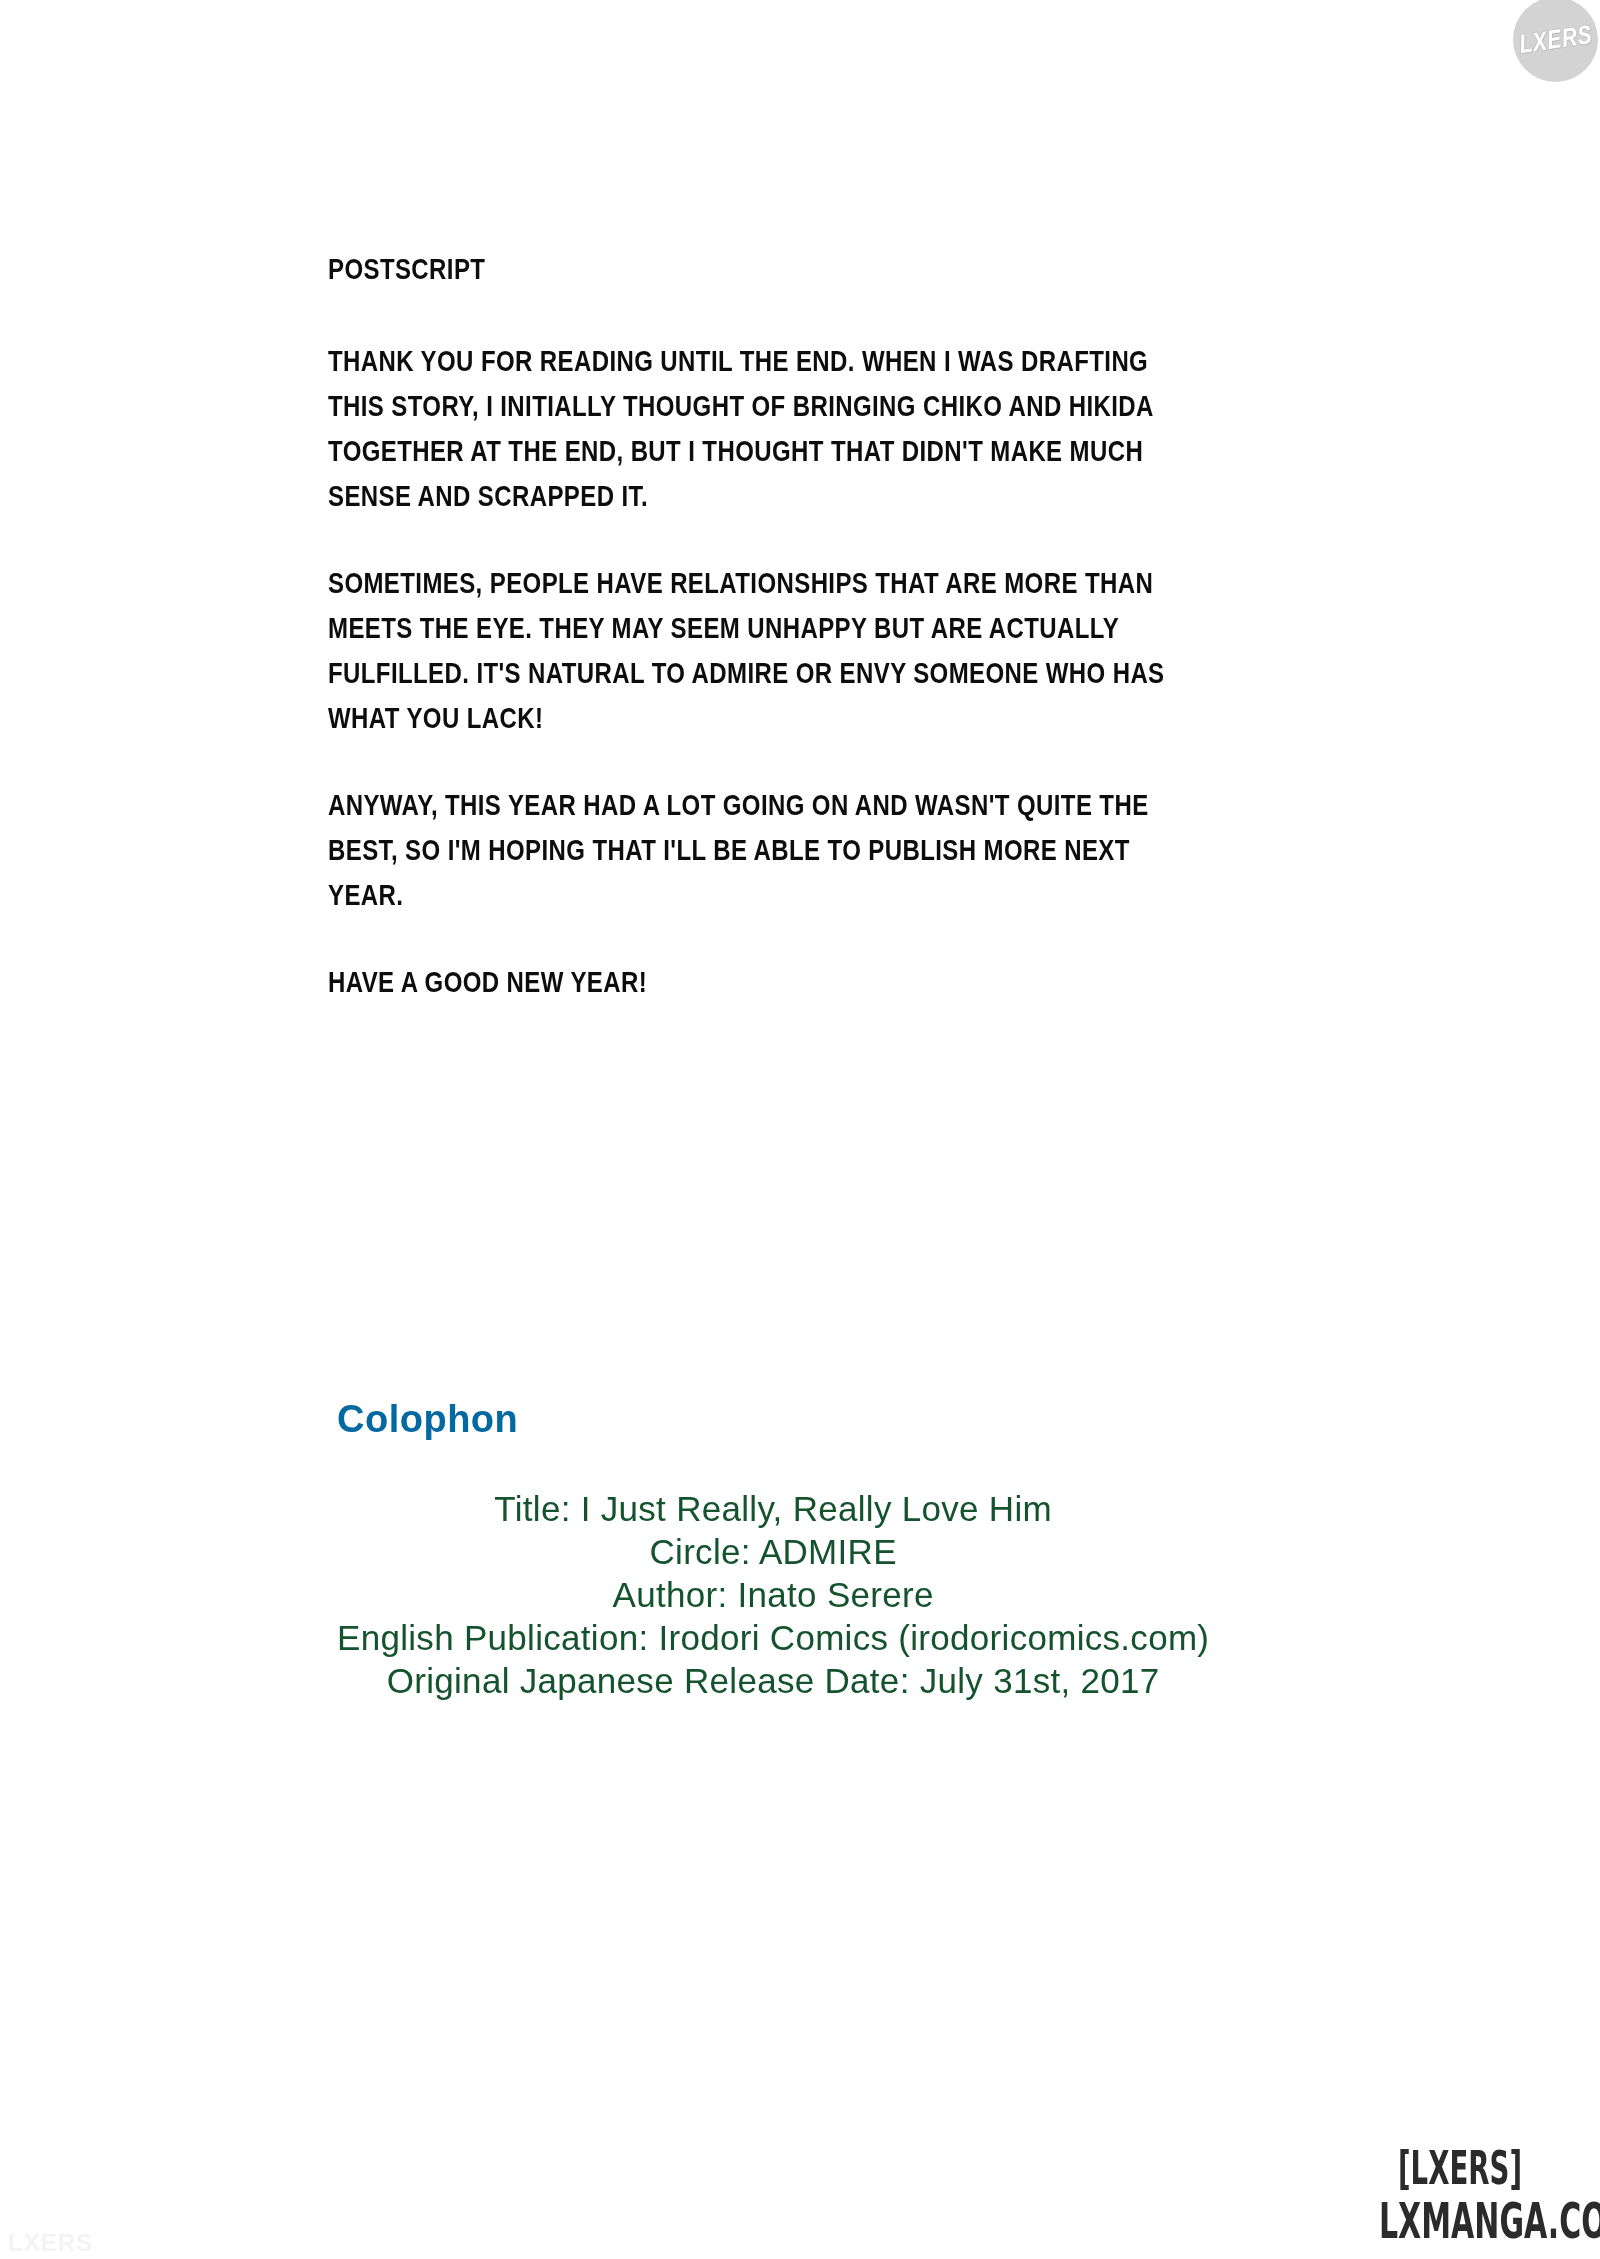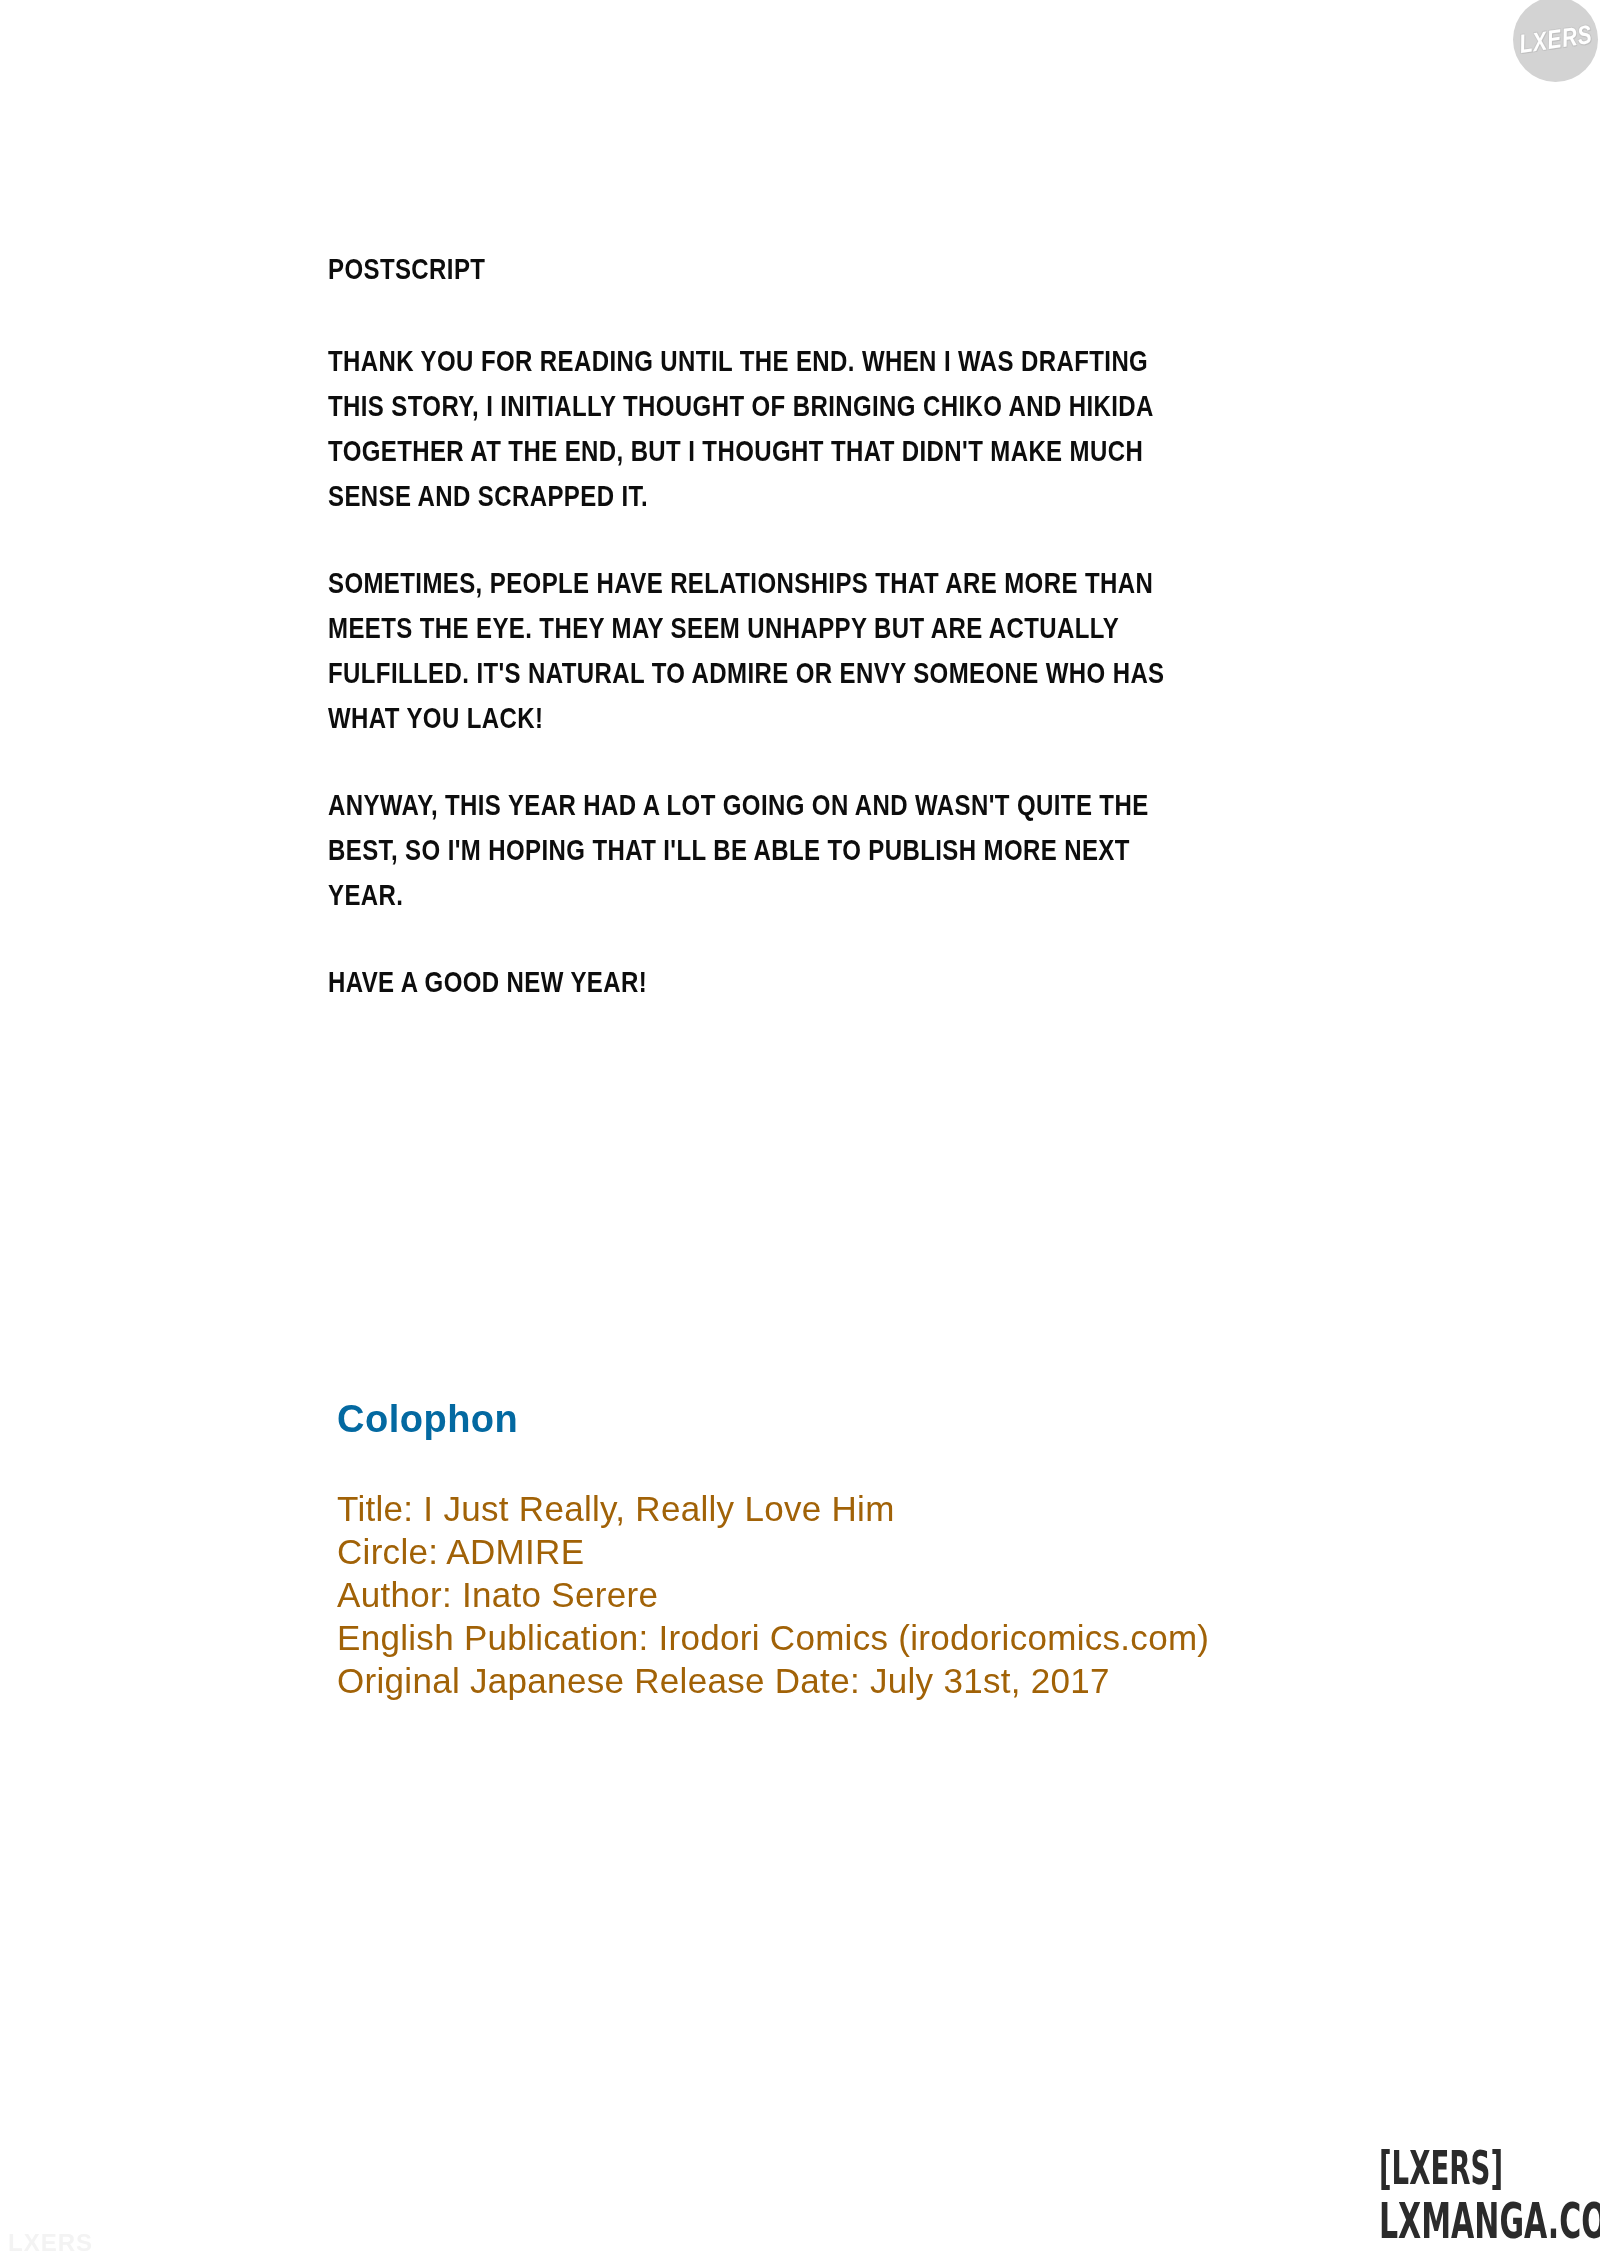--- a/index.html
+++ b/index.html
@@ -54,21 +54,22 @@
     font-size: 38px;
     font-weight: bold;
     color: #0369a1;
     letter-spacing: 0.5px;
   }
   .colophon-lines {
     font-size: 35px;
     font-weight: 300;
     line-height: 43px;
     letter-spacing: 0.3px;
-    color: #a16207;
+    color: #14532d;
+    text-align: center;
   }
   .colophon-line { white-space: nowrap; }
 
   
   .corner-badge {
     position: absolute;
     left: 1513px;
     top: -3px;
     width: 85px;
     height: 85px;
@@ -88,21 +89,21 @@
     text-shadow: 1px 1px 0 #bfbfbf, -1px -1px 0 #c8c8c8, 1px -1px 0 #c8c8c8, -1px 1px 0 #c8c8c8;
     white-space: nowrap;
   }
 
   
   .site-watermark {
     position: absolute;
     left: 1325px;
     top: 2142px;
     width: 270px;
-    text-align: left;
+    text-align: center;
     color: #2b2b2b;
     font-family: "DejaVu Sans", sans-serif;
     font-weight: bold;
   }
   .wm-line1 {
     font-size: 46px;
     line-height: 52px;
     transform: scaleX(0.60);
     transform-origin: center;
     white-space: nowrap;

